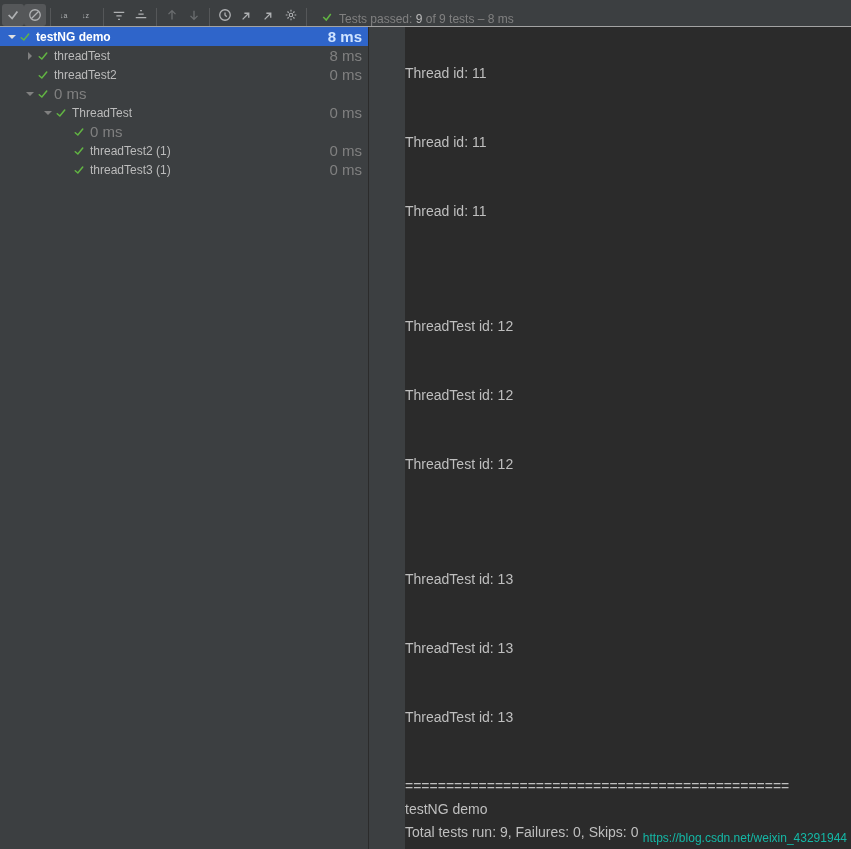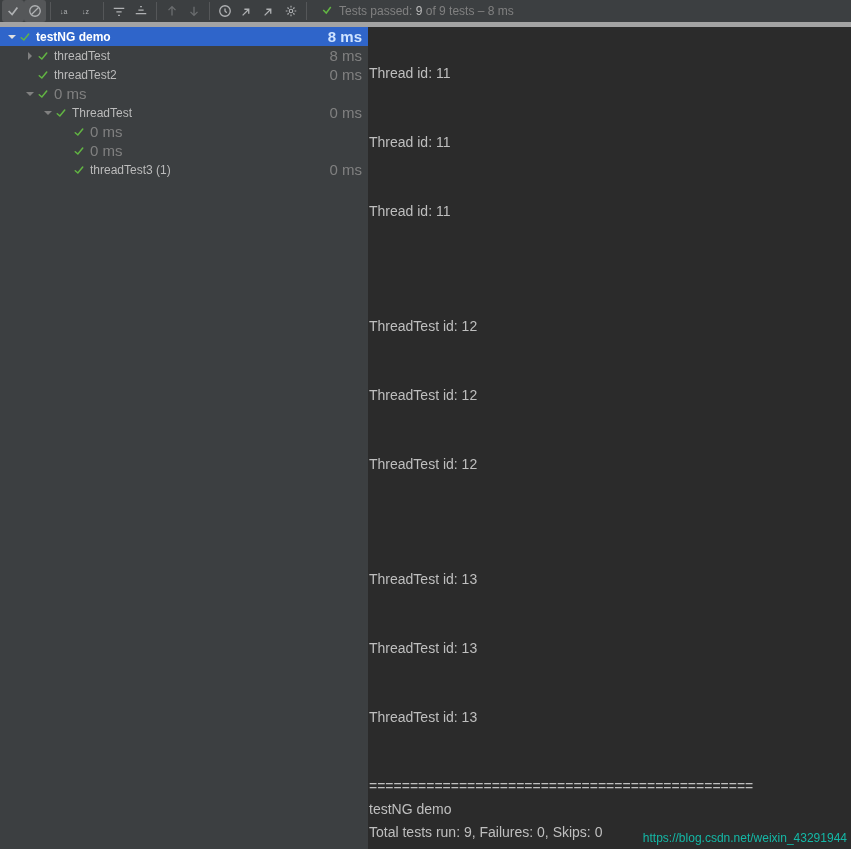--- a/index.html
+++ b/index.html
@@ -9,23 +9,23 @@
   background: #3c3f41;
   font-family: -apple-system, "Segoe UI", sans-serif;
   font-size: 12px;
   color: #bbbbbb;
   overflow: hidden;
   position: relative;
 }
 .toolbar {
   height: 27px;
   background: #3c3f41;
-  border-bottom: 5px solid #a3a3a3;
-  display: flex;
-  align-items: center;
+  border-bottom: 1px solid #a3a3a3;
+  display: flex;
+  align-items: flex-end;
   padding: 0 2px;
 }
 .tb-btn {
   width: 22px;
   height: 22px;
   display: flex;
   align-items: center;
   justify-content: center;
   color: #afb1b3;
   cursor: pointer;
@@ -47,20 +47,21 @@
   font-size: 12px;
   color: #808080;
 }
 .passcount { color: #808080; }
 .passcount .num { color: #bbbbbb; }
 .green { color: #62b543; }
 
 .main {
   display: flex;
   height: calc(100% - 27px);
+  gap: 36px;
 }
 
 .tree {
   width: 369px;
   flex-shrink: 0;
   background: #3c3f41;
   border-right: 1px solid #2b2b2b;
   overflow: auto;
 }
 .row {
@@ -285,20 +286,21 @@
         <span class="time">0 ms</span>
       </div>
       <div class="row">
         <span class="spacer" style="width: 60px;"></span>
         <span class="arrow"></span>
         <span class="ico">
           <svg class="check" viewBox="0 0 16 16">
             <path d="M3 9 L6.5 12 L13 4" stroke="#62b543" stroke-width="2" fill="none" stroke-linecap="round"></path>
           </svg>
         </span>
+        <span class="label">threadTest2 (1)</span>
         <span class="time">0 ms</span>
       </div>
       <div class="row">
         <span class="spacer" style="width: 60px;"></span>
         <span class="arrow"></span>
         <span class="ico">
           <svg class="check" viewBox="0 0 16 16">
             <path d="M3 9 L6.5 12 L13 4" stroke="#62b543" stroke-width="2" fill="none" stroke-linecap="round"></path>
           </svg>
         </span>

